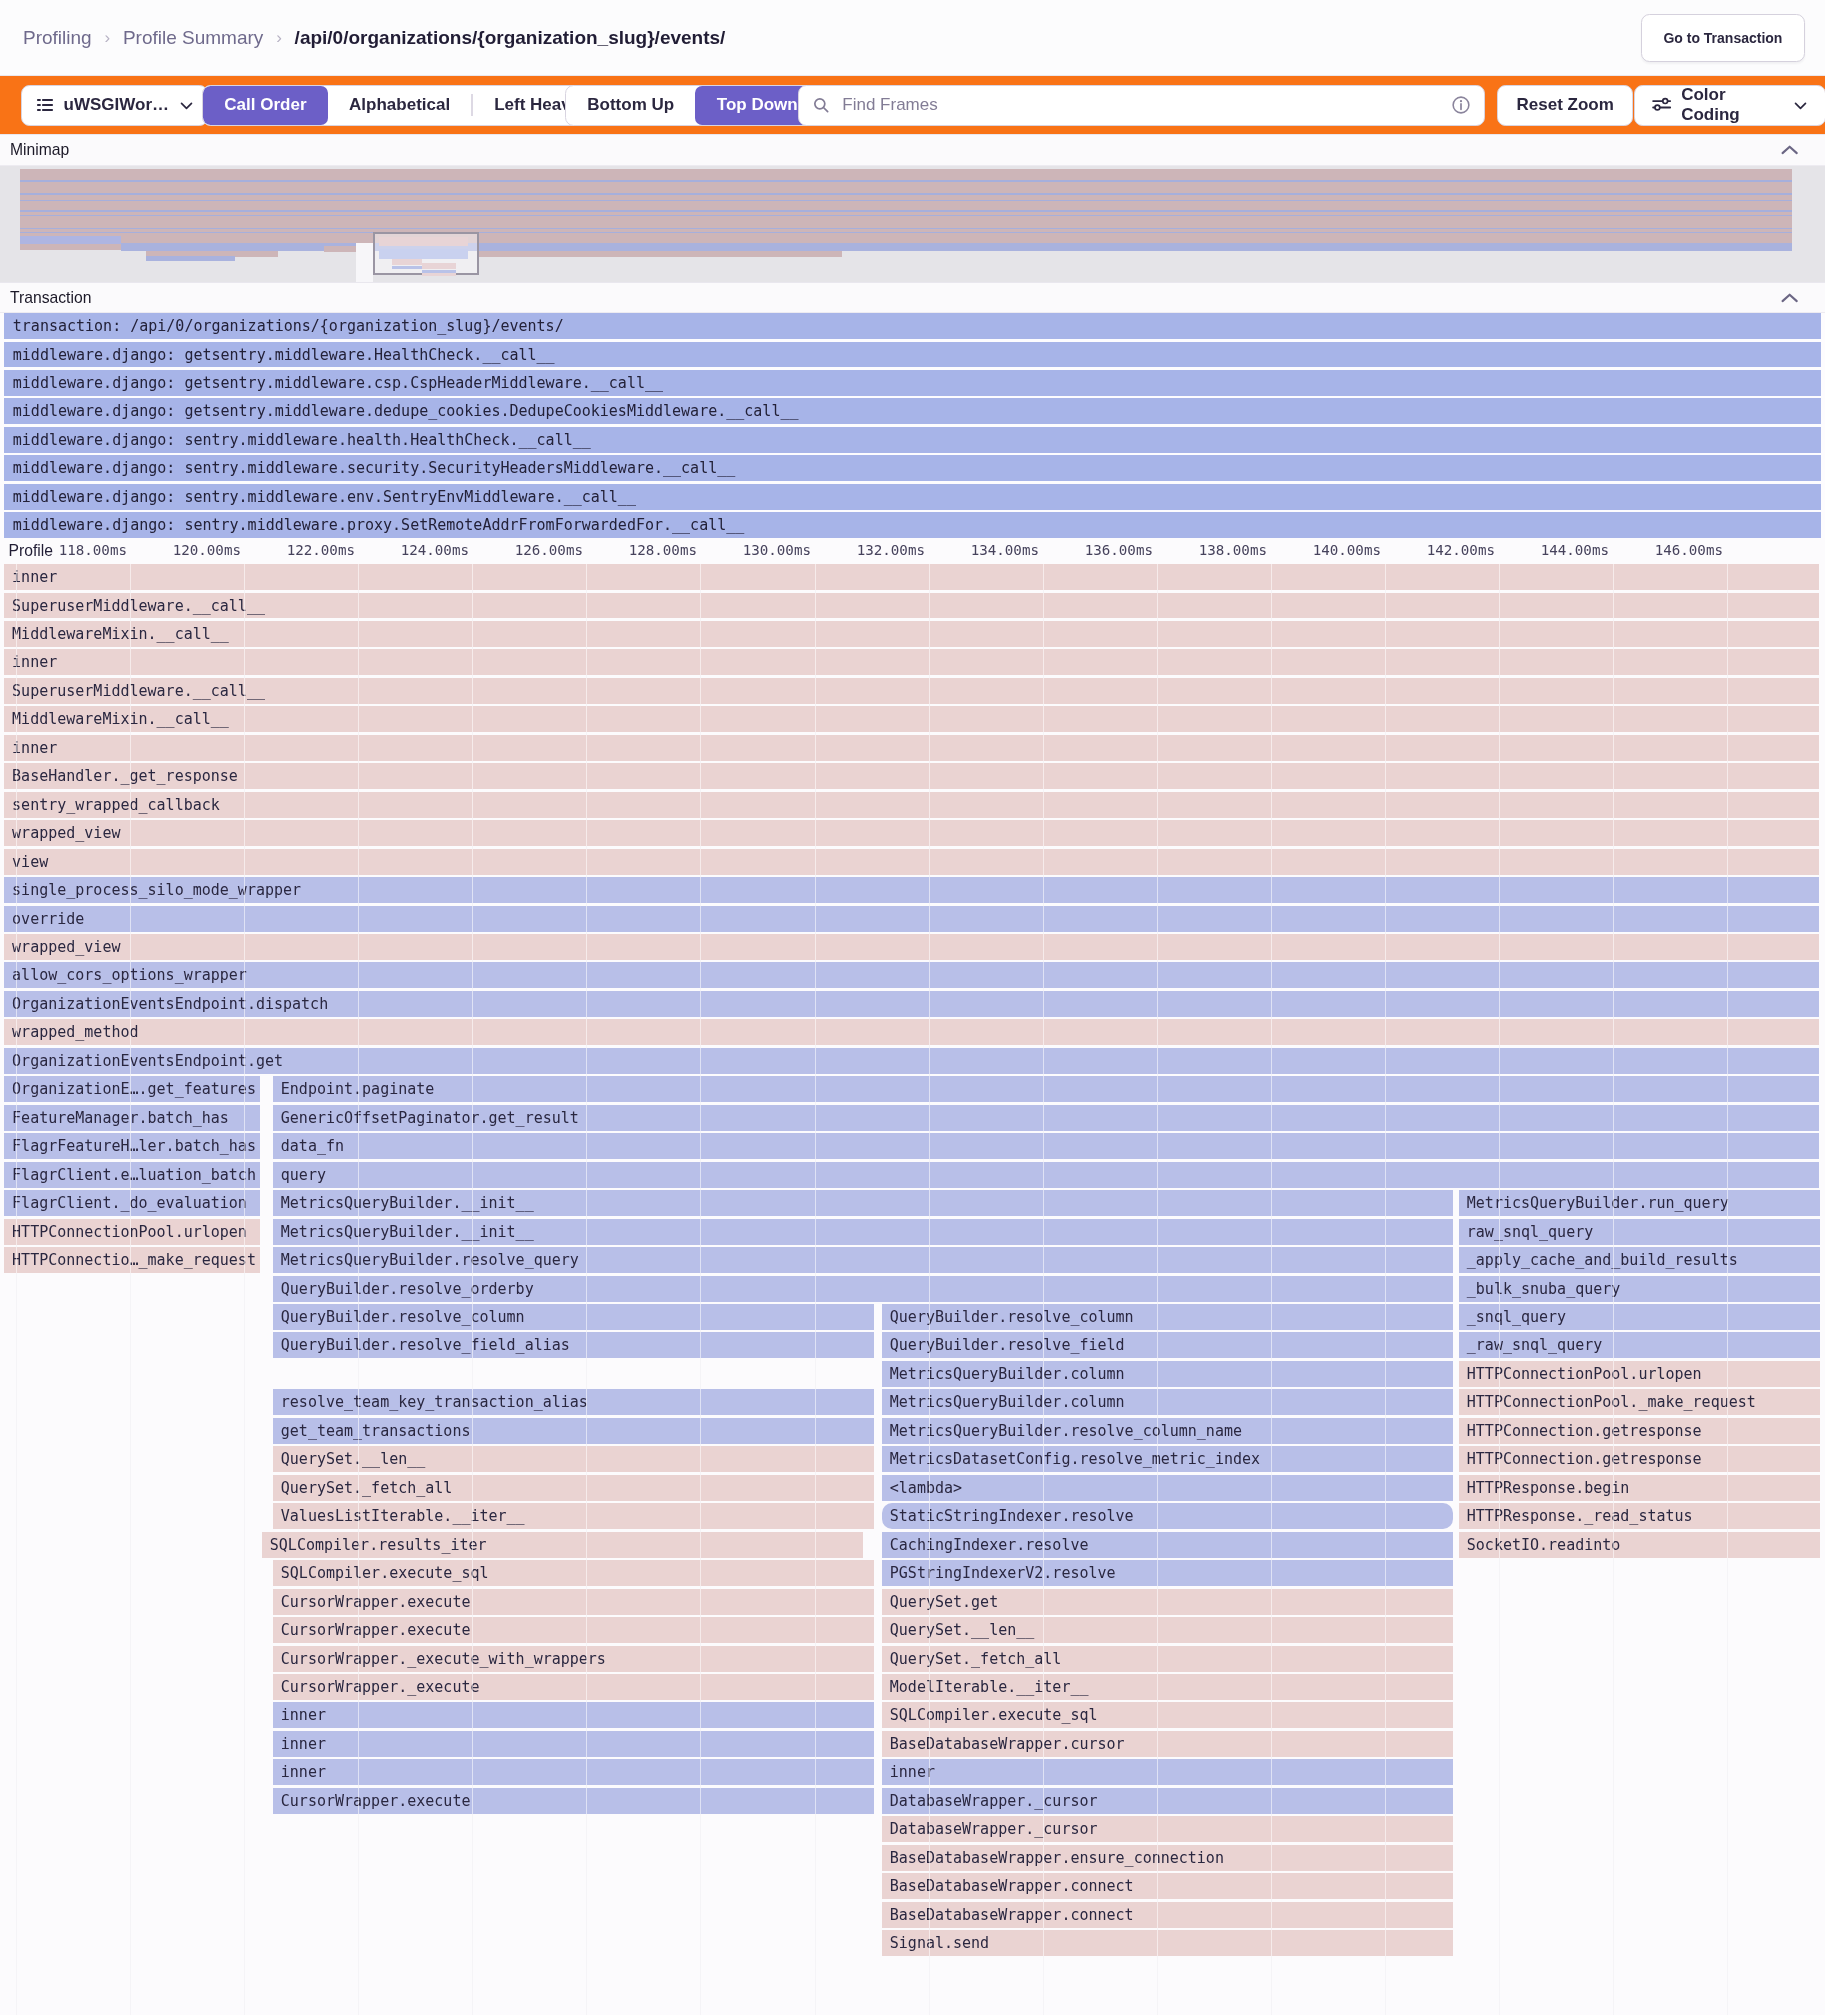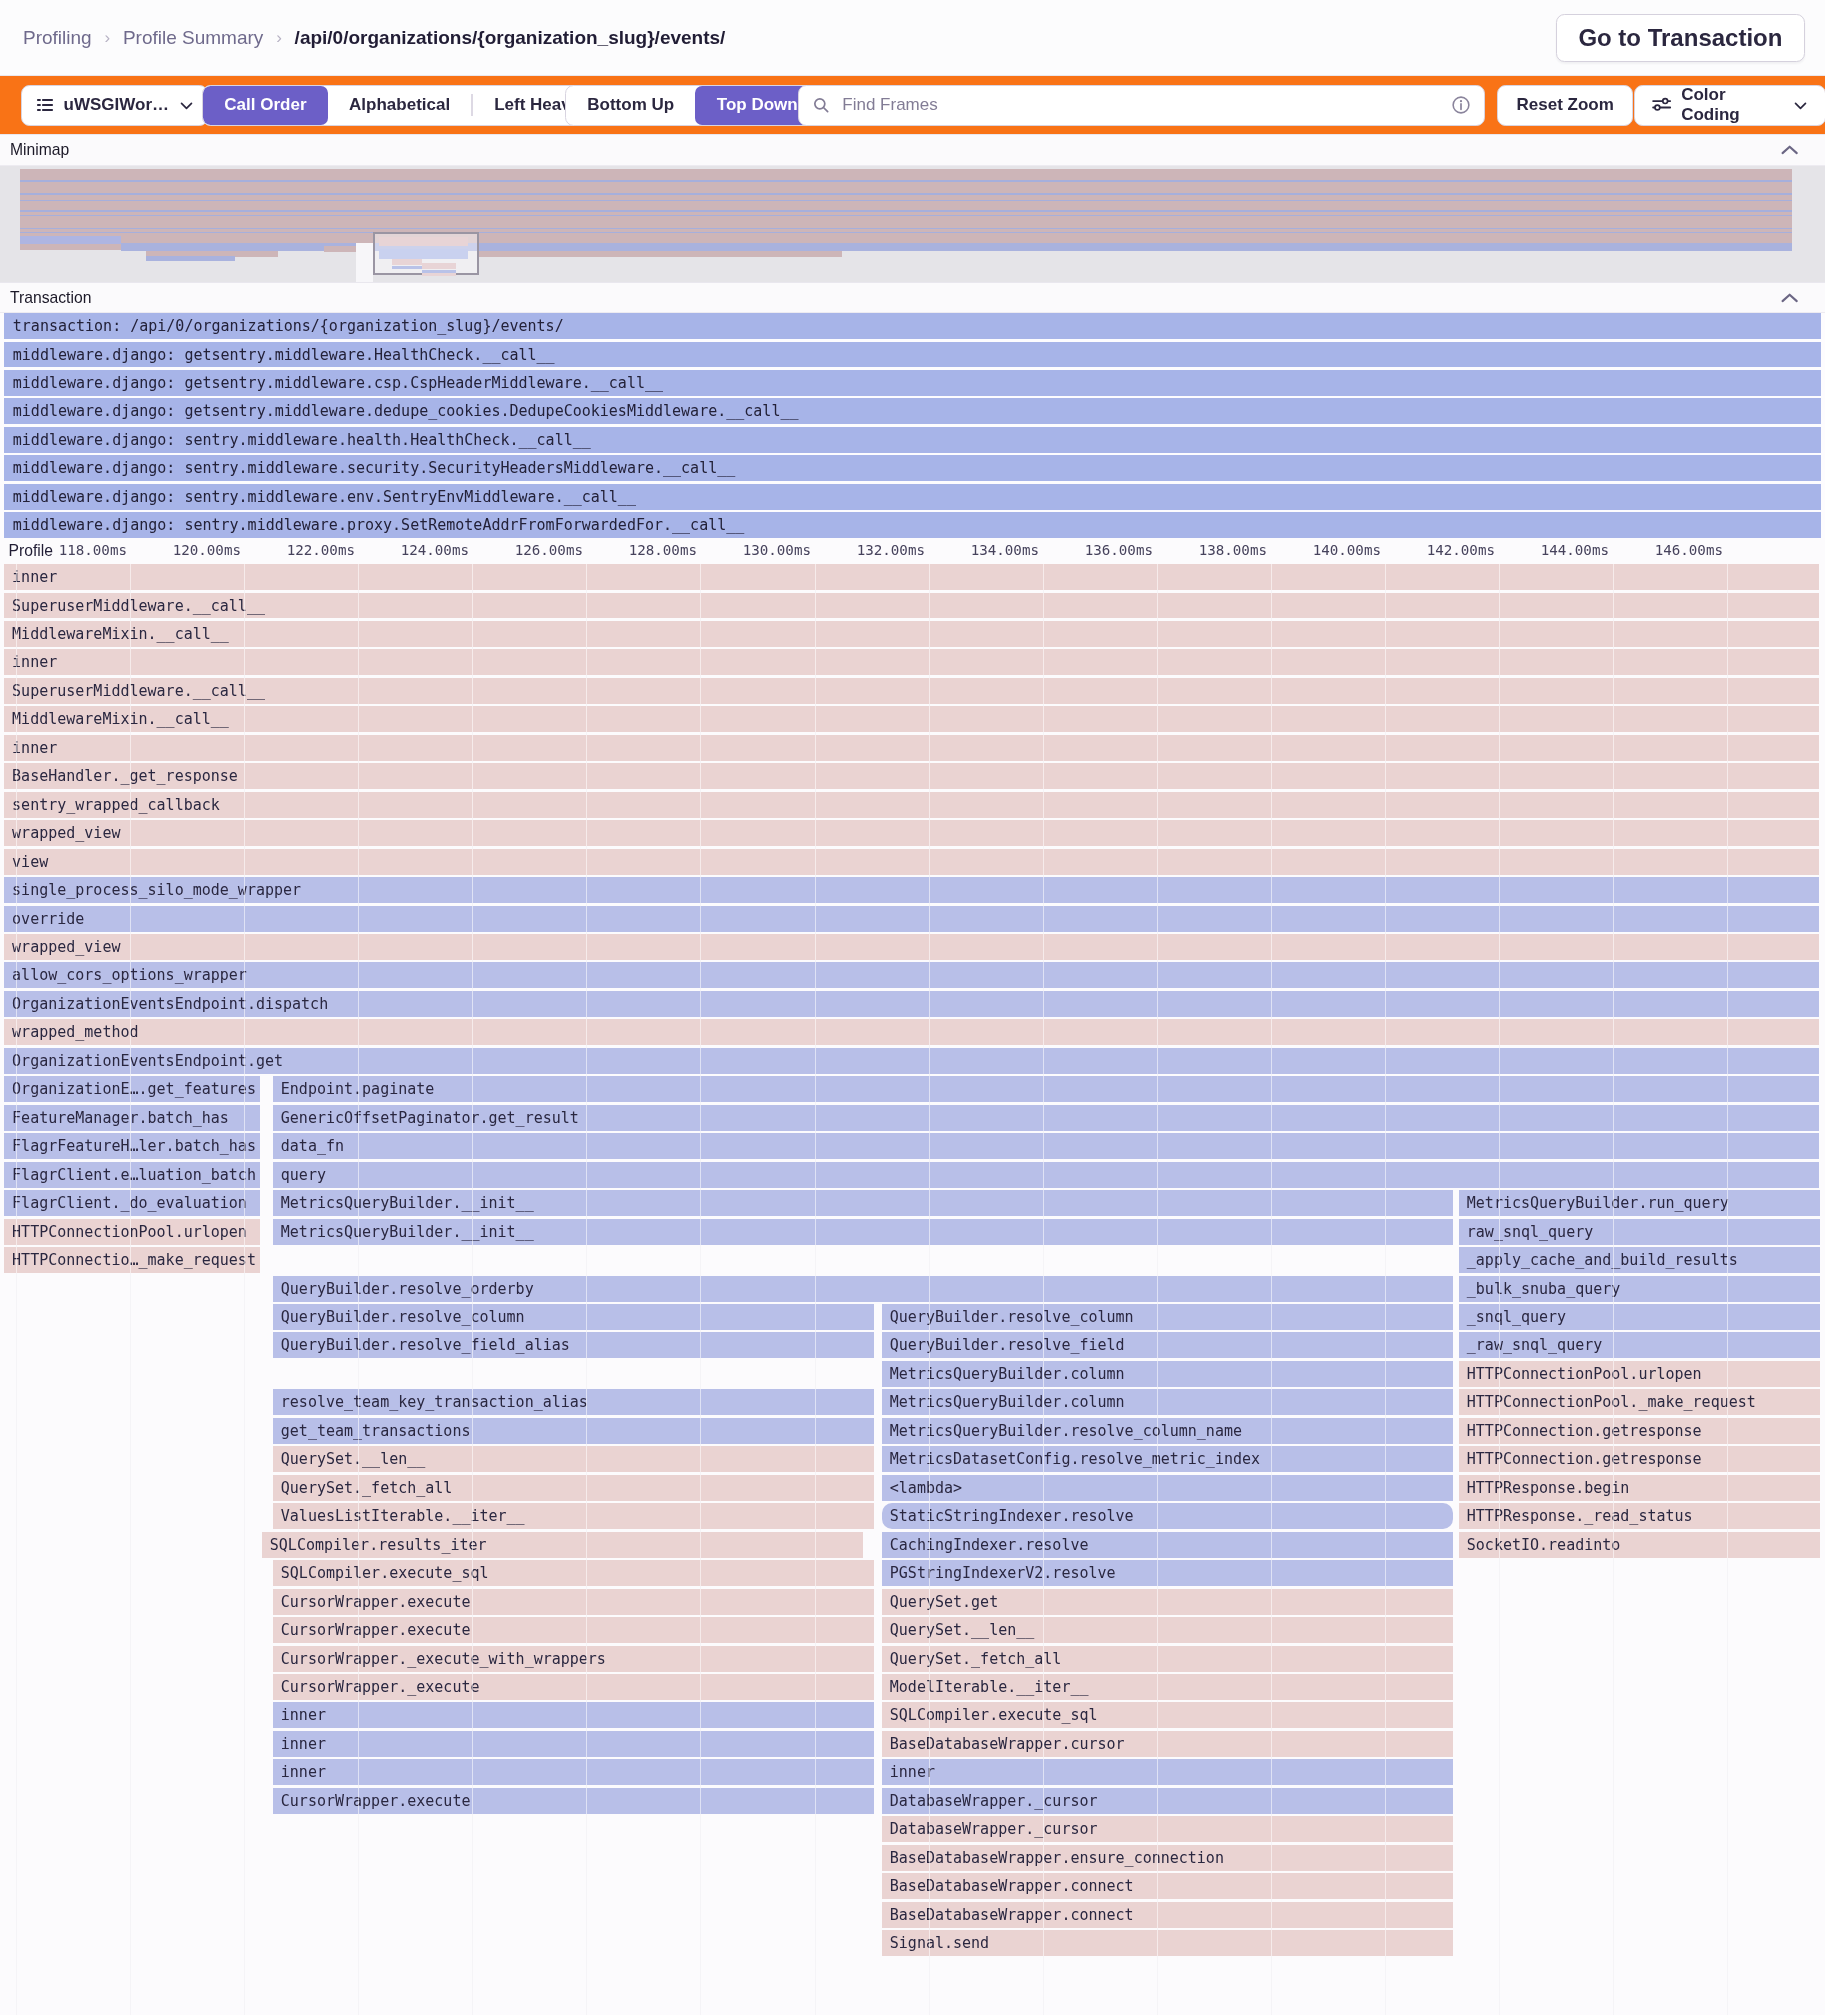--- a/index.html
+++ b/index.html
@@ -6,21 +6,21 @@
   body{width:1826px;height:2015px;position:relative;background:#fdfcfe;font-family:"Liberation Sans",sans-serif;overflow:hidden;}
   .mono{font-family:"DejaVu Sans Mono","Liberation Mono",monospace;}
   #app{position:absolute;inset:0;}
 
   
   #topbar{position:absolute;left:0;top:0;width:1826px;height:76px;background:#fcfcfd;border-bottom:1.4px solid #e9e7ee;box-sizing:border-box;}
   #breadcrumb{position:absolute;left:23px;top:0;height:75px;display:flex;align-items:center;gap:12.8px;font-size:19px;}
   .crumb{color:#6f6a8c;}
   .crumb-sep{color:#b7b2c4;font-size:17px;}
   .crumb-current{color:#211d35;font-weight:600;}
-  #go-btn{position:absolute;right:21.3px;top:13.5px;height:46px;display:flex;align-items:center;background:#fff;border:1.4px solid #d5d1dd;border-radius:8.5px;padding:0 21.3px;font-size:24px;font-weight:600;color:#2b273f;box-shadow:0 1.4px 2.1px rgba(40,34,60,.05);cursor:pointer;}
+  #go-btn{position:absolute;right:21.3px;top:13.5px;height:46px;display:flex;align-items:center;background:#fff;border:1.4px solid #d5d1dd;border-radius:8.5px;padding:0 21.3px;font-size:14px;font-weight:600;color:#2b273f;box-shadow:0 1.4px 2.1px rgba(40,34,60,.05);cursor:pointer;}
 
   
   #toolbar{position:absolute;left:0;top:76px;width:1826px;height:59px;background:#f97316;border-bottom:1.4px solid #e9e7ee;box-sizing:border-box;}
   .tb{position:absolute;top:8.5px;height:41px;box-sizing:border-box;display:flex;align-items:center;}
   .btnish{background:#fff;border:1.4px solid #d8d4e0;border-radius:8.5px;color:#2b273f;font-size:17px;font-weight:600;}
   #thread-dd{left:21.3px;padding:0 12.8px;gap:8.5px;}
   .seg-group{background:#fff;border:1.4px solid #d8d4e0;border-radius:8.5px;overflow:hidden;}
   .seg{height:100%;display:flex;align-items:center;padding:0 21.3px;font-size:17px;font-weight:600;color:#2b273f;cursor:pointer;white-space:nowrap;}
   .seg.active{background:#6c5fc7;color:#fff;border-radius:7.1px;}
   .seg-div{width:1.4px;height:21.3px;background:#ddd9e4;}
@@ -284,20 +284,21 @@
       <div class="fblock fb-b" style="left: 273px; top: 569px; width: 1546px;">data_fn</div>
       <div class="fblock fb-b" style="left: 4.3px; top: 598px; width: 256px;">FlagrClient.e…luation_batch</div>
       <div class="fblock fb-b" style="left: 273px; top: 598px; width: 1546px;">query</div>
       <div class="fblock fb-b" style="left: 4.3px; top: 626px; width: 256px;">FlagrClient._do_evaluation</div>
       <div class="fblock fb-b" style="left: 273px; top: 626px; width: 1180px;">MetricsQueryBuilder.__init__</div>
       <div class="fblock fb-b" style="left: 1459px; top: 626px; width: 361px;">MetricsQueryBuilder.run_query</div>
       <div class="fblock fb-p" style="left: 4.3px; top: 655px; width: 256px;">HTTPConnectionPool.urlopen</div>
       <div class="fblock fb-b" style="left: 273px; top: 655px; width: 1180px;">MetricsQueryBuilder.__init__</div>
       <div class="fblock fb-b" style="left: 1459px; top: 655px; width: 361px;">raw_snql_query</div>
       <div class="fblock fb-p" style="left: 4.3px; top: 683px; width: 256px;">HTTPConnectio…_make_request</div>
+      <div class="fblock fb-b" style="left: 273px; top: 683px; width: 1180px;">MetricsQueryBuilder.resolve_query</div>
       <div class="fblock fb-b" style="left: 1459px; top: 683px; width: 361px;">_apply_cache_and_build_results</div>
       <div class="fblock fb-b" style="left: 273px; top: 712px; width: 1180px;">QueryBuilder.resolve_orderby</div>
       <div class="fblock fb-b" style="left: 1459px; top: 712px; width: 361px;">_bulk_snuba_query</div>
       <div class="fblock fb-b" style="left: 273px; top: 740px; width: 601px;">QueryBuilder.resolve_column</div>
       <div class="fblock fb-b" style="left: 882px; top: 740px; width: 571px;">QueryBuilder.resolve_column</div>
       <div class="fblock fb-b" style="left: 1459px; top: 740px; width: 361px;">_snql_query</div>
       <div class="fblock fb-b" style="left: 273px; top: 768px; width: 601px;">QueryBuilder.resolve_field_alias</div>
       <div class="fblock fb-b" style="left: 882px; top: 768px; width: 571px;">QueryBuilder.resolve_field</div>
       <div class="fblock fb-b" style="left: 1459px; top: 768px; width: 361px;">_raw_snql_query</div>
       <div class="fblock fb-b" style="left: 882px; top: 797px; width: 571px;">MetricsQueryBuilder.column</div>

